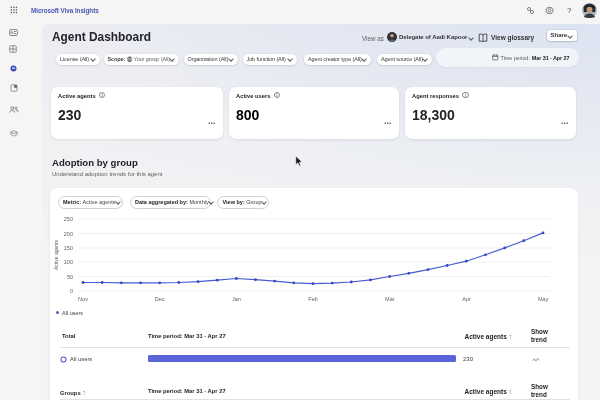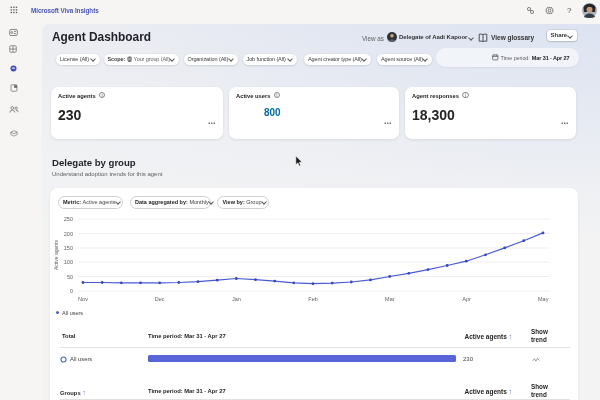--- a/index.html
+++ b/index.html
@@ -158,27 +158,27 @@
     <span style="font-weight:bold;color:#242424;">Mar 31 - Apr 27</span>
 </div>
 
 <div class="abs card" style="left:51px;top:86.5px;width:172px;height:52.5px;"></div>
 <div class="abs card" style="left:229px;top:86.5px;width:170px;height:52.5px;"></div>
 <div class="abs card" style="left:405px;top:86.5px;width:171px;height:52.5px;"></div>
 <div class="abs" style="left:58px;top:91.5px;font-size:5.8px;font-weight:bold;color:#242424;">Active agents&nbsp;&nbsp;<span class="info">i</span></div>
 <div class="abs" style="left:58px;top:107px;font-size:14px;font-weight:bold;color:#242424;">230</div>
 <div class="abs mut" style="left:208px;top:115.5px;font-size:9px;font-weight:bold;">...</div>
 <div class="abs" style="left:236px;top:91.5px;font-size:5.8px;font-weight:bold;color:#242424;">Active users&nbsp;&nbsp;<span class="info">i</span></div>
-<div class="abs" style="left:236px;top:107px;font-size:10px;font-weight:bold;color:#0369a1;margin-left:28px;">800</div>
+<div class="abs" style="left:236px;top:107px;font-size:14px;font-weight:bold;color:#000000;">800</div>
 <div class="abs mut" style="left:384px;top:115.5px;font-size:9px;font-weight:bold;">...</div>
 <div class="abs" style="left:412px;top:91.5px;font-size:5.8px;font-weight:bold;color:#242424;">Agent responses&nbsp;&nbsp;<span class="info">i</span></div>
 <div class="abs" style="left:412px;top:107px;font-size:14px;font-weight:bold;color:#242424;">18,300</div>
 <div class="abs mut" style="left:561px;top:115.5px;font-size:9px;font-weight:bold;">...</div>
 
-<div class="abs" style="left:52px;top:157px;font-size:9.6px;font-weight:bold;color:#23232b;">Delegate by group</div>
+<div class="abs" style="left:52px;top:157px;font-size:9.6px;font-weight:bold;color:#23232b;">Adoption by group</div>
 <div class="abs mut" style="left:52px;top:171px;font-size:6px;">Understand adoption trends for this agent</div>
 
 <svg class="abs" style="left:295px;top:156px" width="8" height="11.2" viewBox="0 0 10 14">
   <path d="M1 0 L1 11 L3.6 8.6 L5.2 12.6 L7 11.9 L5.4 7.9 L8.8 7.7 Z" fill="#1a1a1a" stroke="#fff" stroke-width="0.7"></path>
 </svg>
 
 <div class="abs panel" style="left:50px;top:188px;width:528px;height:212px;"></div>
 
 <div class="abs pill" style="left:57.5px;top:195.5px;width:65.5px;height:13px;padding:0 4.5px;font-size:5.5px;justify-content:space-between;">
   <span class="lbl">Metric:&nbsp;<span style="font-weight:normal;color:#424242;">Active agents</span></span>

